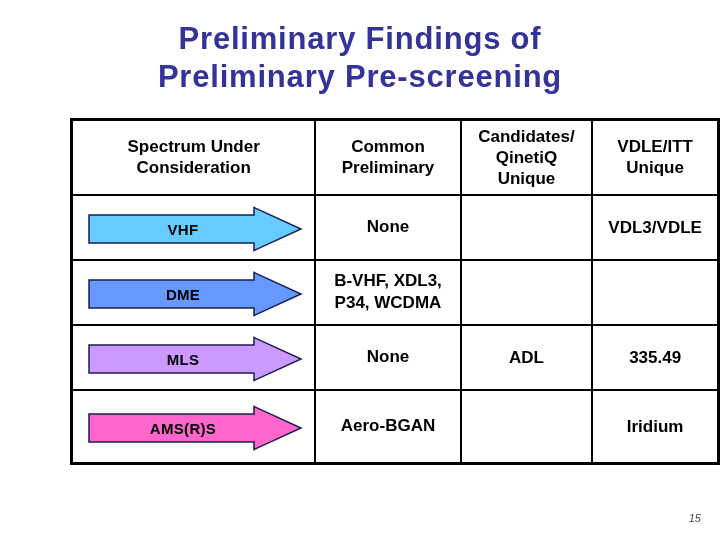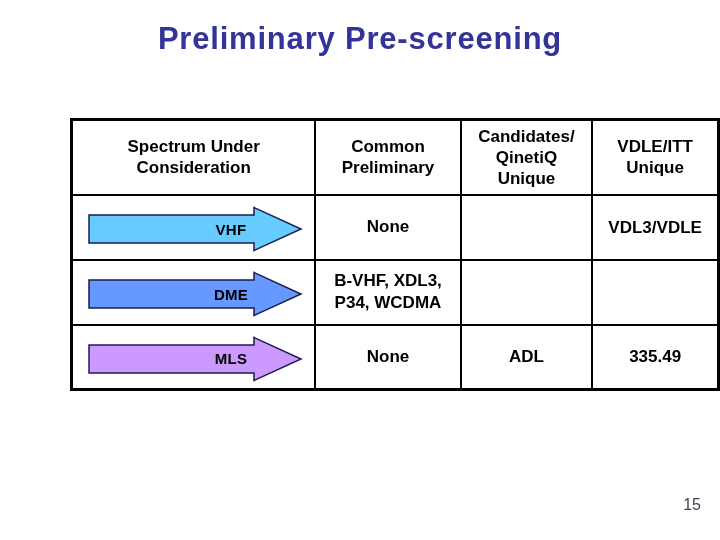--- a/index.html
+++ b/index.html
@@ -62,33 +62,34 @@
   .arrow svg { display: block; }
   .arrow-label {
     position: absolute;
     top: 0; left: 0;
     width: 190px; height: 46px;
     display: flex; align-items: center; justify-content: center;
     font-size: 15px;
     font-weight: bold;
     color: #000000;
     letter-spacing: 0.3px;
-    padding-left: 48px;
   }
   .page-number {
     position: absolute;
-    right: 19px; top: 496px;
-    font-size: 16px;
+    right: 19px; top: 512px;
+    font-size: 11px;
     color: #404060;
+    font-style: italic;
   }
 </style>
 </head>
 <body>
 
 <h1 class="title">
+  <span>Preliminary Findings of</span>
   <span>Preliminary Pre-screening</span>
 </h1>
 
 <table class="grid">
   <colgroup>
     <col class="c1">
       <col class="c2">
       <col class="c3">
       <col class="c4">
   </colgroup>
@@ -148,16 +149,29 @@
           <polygon points="1,9 166,9 166,1.5 213,23 166,44.5 166,37 1,37" stroke="#1c1c50" stroke-width="1.5" fill="#CC99FF"></polygon>
         </svg>
         <span class="arrow-label">MLS</span>
       </div>
     </td>
     <td class="cell-common"><span class="wrapcap">None</span></td>
     <td><span>ADL</span></td>
     <td><span>335.49</span></td>
   </tr>
 
+  <tr class="r-last">
+    <td class="cell-spectrum">
+      <div class="arrow">
+        <svg width="215" height="46" viewBox="0 0 215 46">
+          <polygon points="1,9 166,9 166,1.5 213,23 166,44.5 166,37 1,37" stroke="#1c1c50" stroke-width="1.5" fill="#FF66CC"></polygon>
+        </svg>
+        <span class="arrow-label">AMS(R)S</span>
+      </div>
+    </td>
+    <td class="cell-common"><span class="wrapcap">Aero-BGAN</span></td>
+    <td><span></span></td>
+    <td><span>Iridium</span></td>
+  </tr>
 </tbody>
   </table>
 
 <div class="page-number">15</div>
 
 </body></html>

